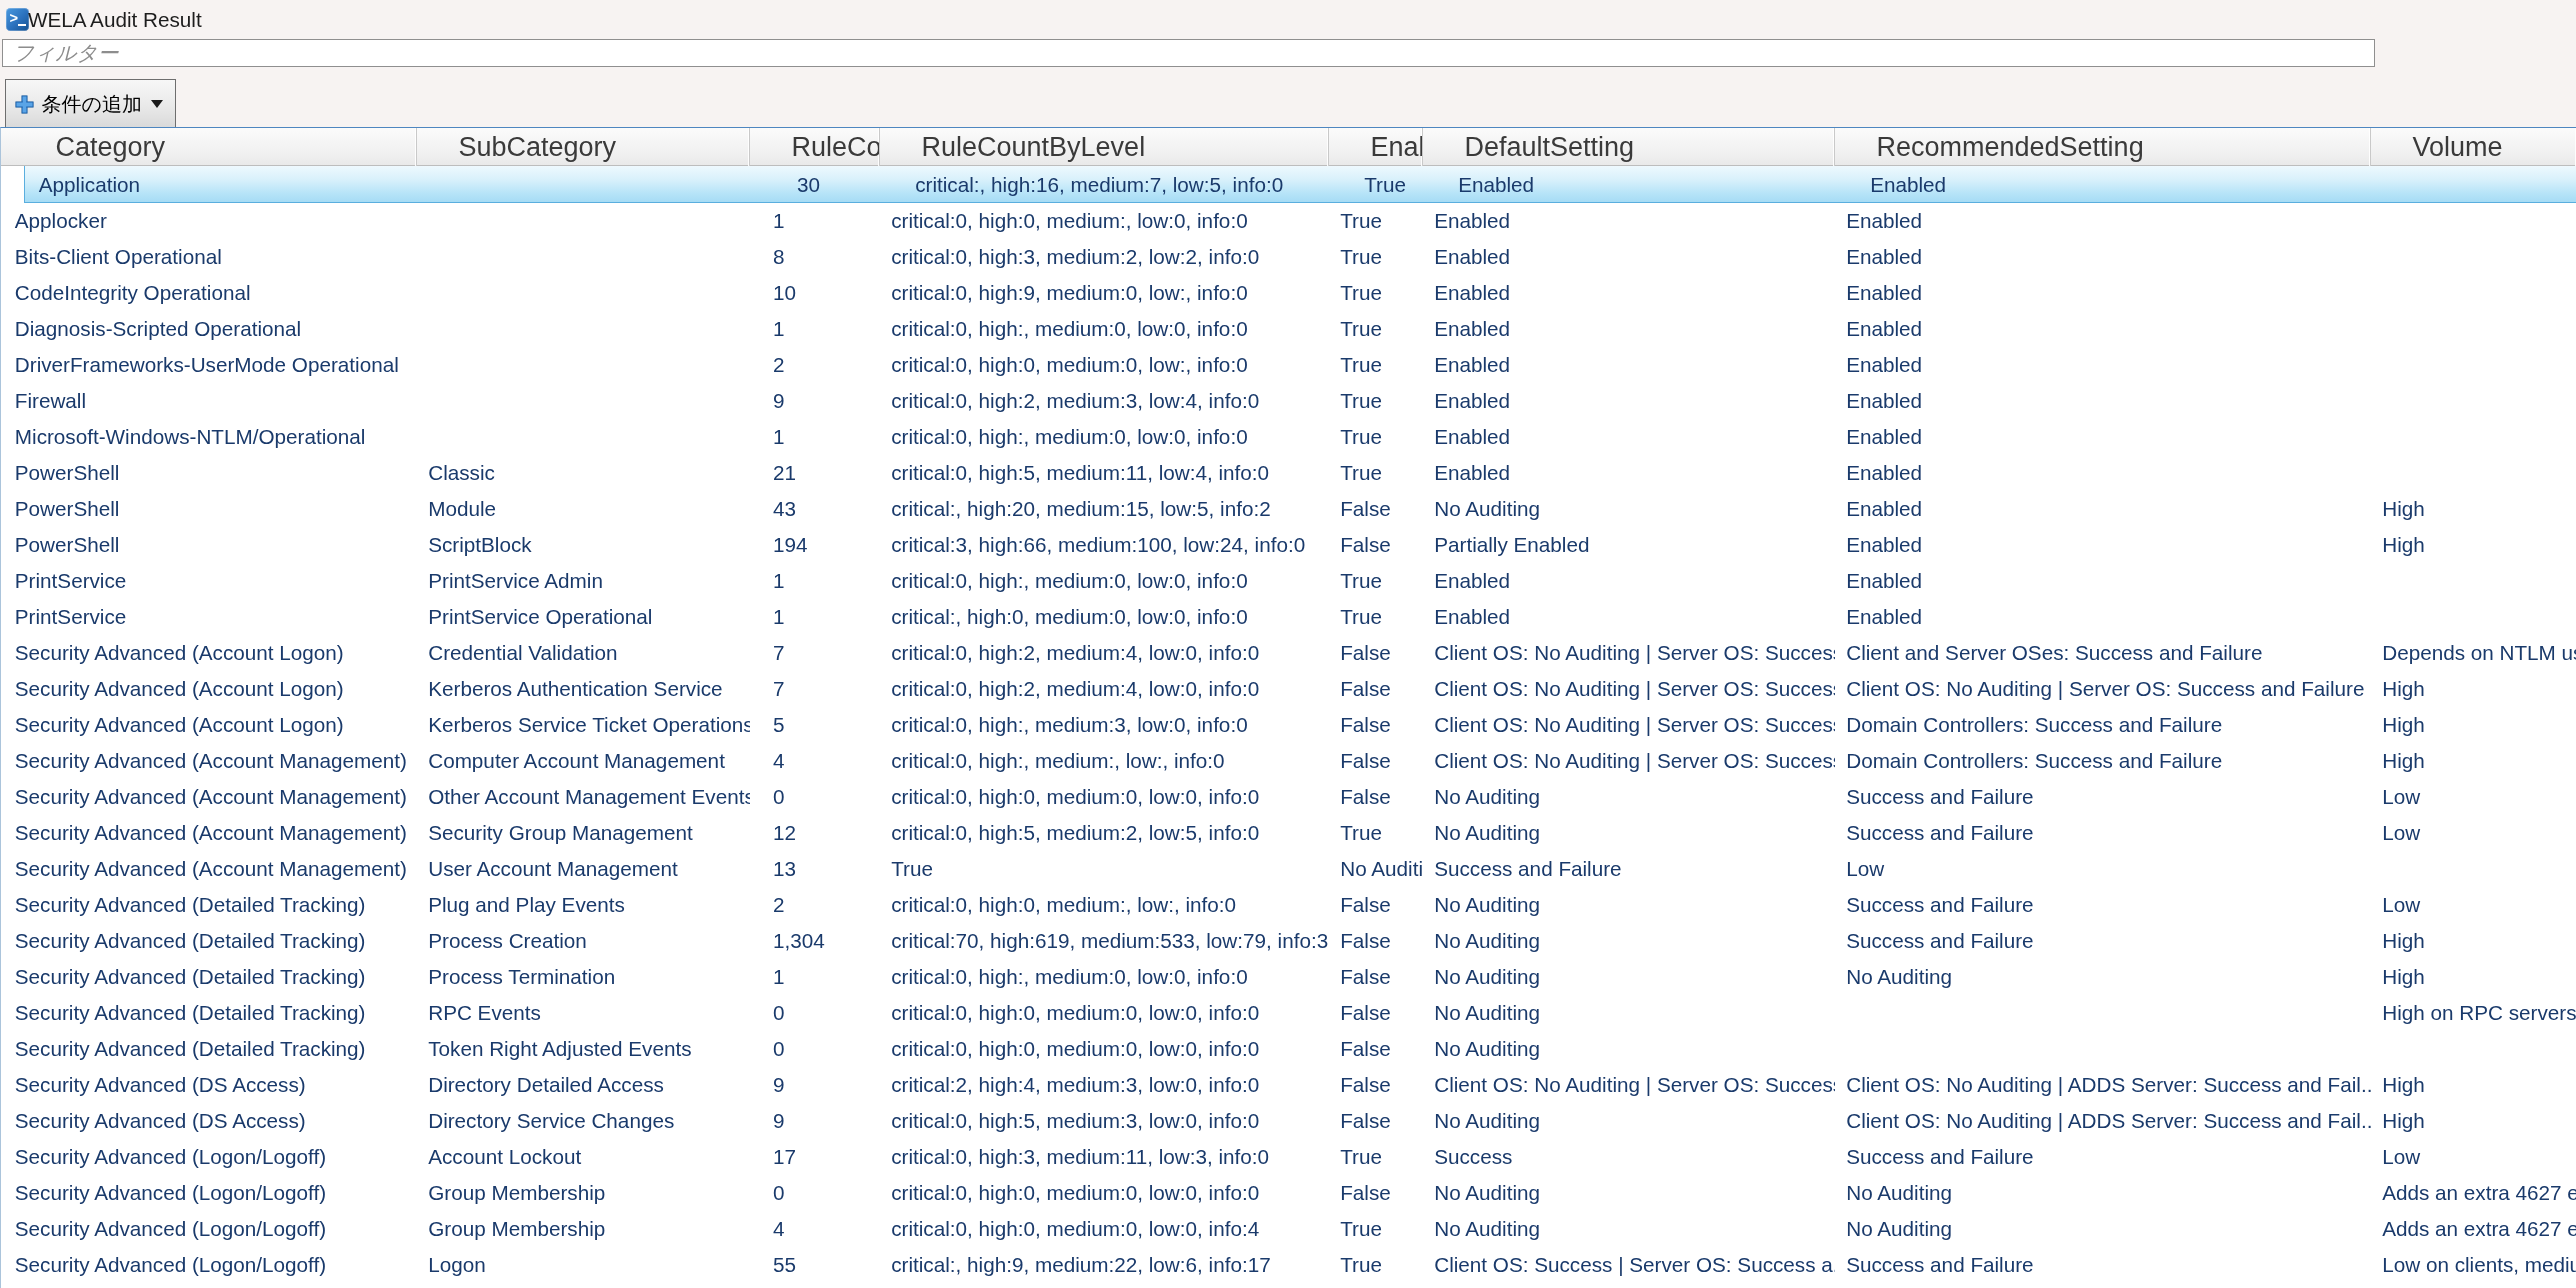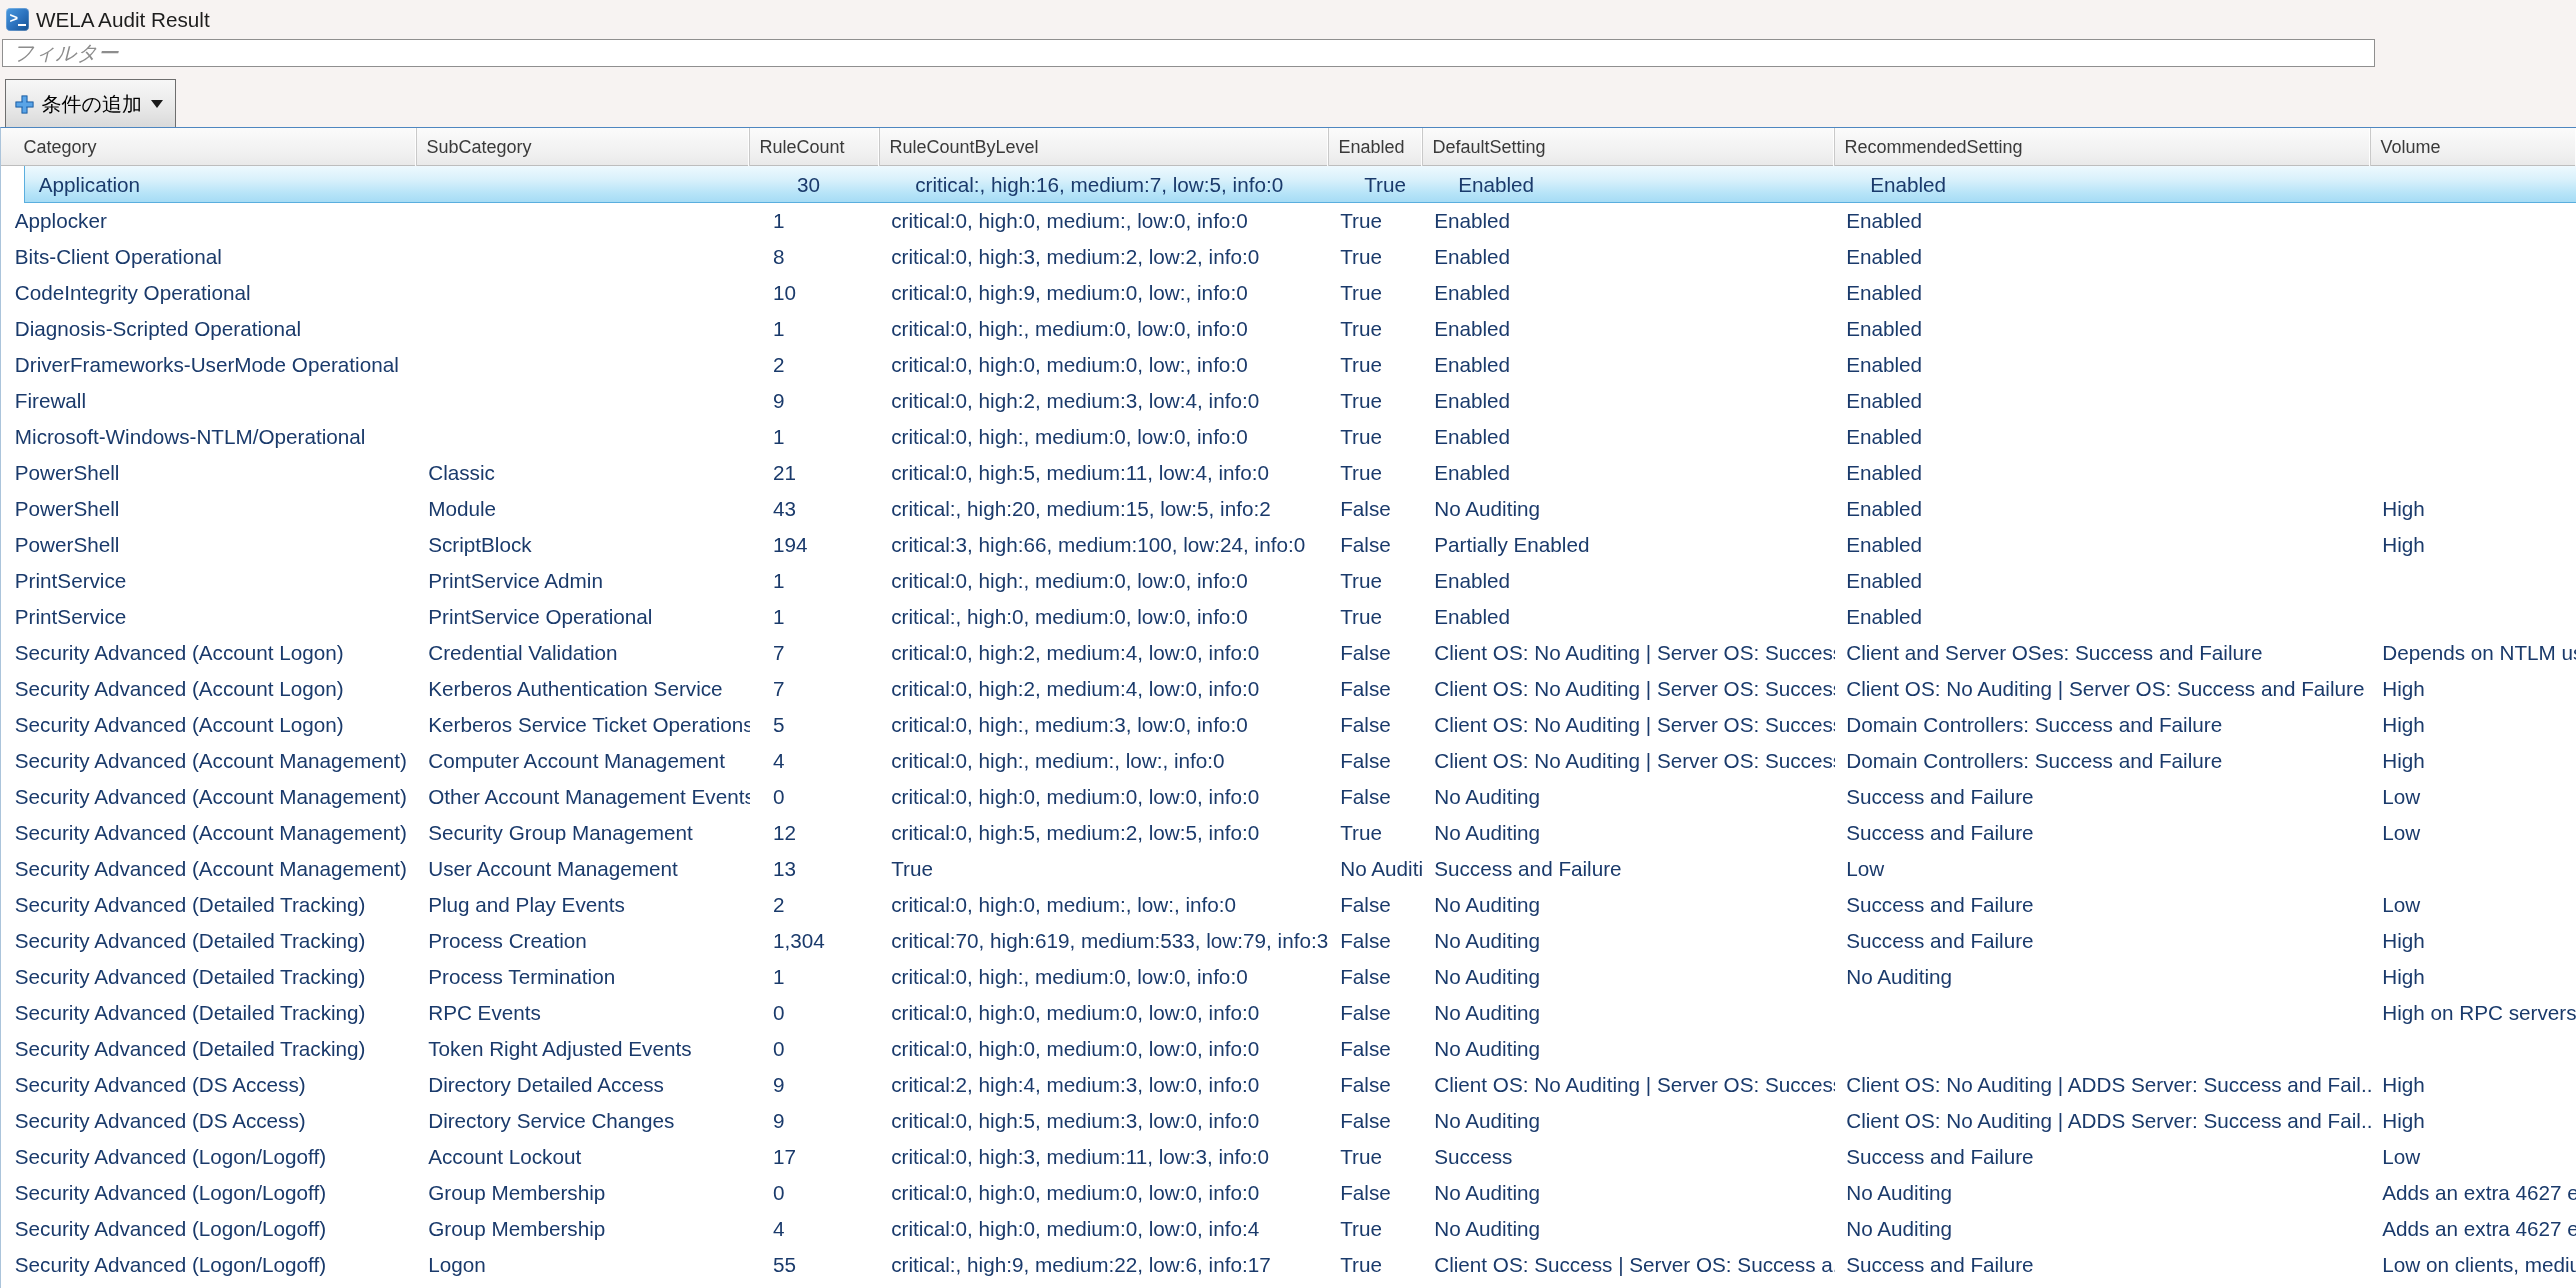--- a/index.html
+++ b/index.html
@@ -19,21 +19,21 @@
     border-radius:4.3px; box-shadow:inset 0 0 0 0.9px rgba(255,255,255,.25);
   }
   .app-icon .prompt {
     position:absolute; left:3.4px; top:1.7px; color:#fff;
     font-size:14.6px; font-weight:bold; line-height:19px;
   }
   .app-icon .cursorbar {
     position:absolute; right:3.4px; bottom:4.3px; width:7.7px; height:2.6px; background:#fff;
   }
   .title-text {
-    position:absolute; left:36px; top:0; height:38px; line-height:40px;
+    position:absolute; left:28px; top:0; height:38px; line-height:40px;
     font-size:20.7px; color:#1d1d1d; white-space:nowrap;
   }
 
   
   .filter-input {
     position:absolute; top:39px; left:1.7px; width:2373px; height:28px;
     border:0.9px solid #8f8f8f; background:#fff; outline:none;
     font-family:inherit; font-size:20.7px; color:#222; padding:0 10.3px;
   }
   .filter-input::placeholder { color:#8d8d8d; font-style:italic; opacity:1; }
@@ -60,23 +60,23 @@
     border-top:1.7px solid #4e86c0;
     border-left:0.9px solid #abc4db;
     --cols:416px 333px 130px 449px 94px 412px 536px minmax(206px,1fr);
   }
   .header-row {
     display:grid; grid-template-columns:var(--cols); height:38px;
     background:linear-gradient(180deg,#fbfbfb 0%,#f0f0f0 70%,#e9e9e9 100%);
     border-bottom:0.9px solid #bdbdbd;
   }
   .hcell {
-    height:38px; line-height:39px; font-size:18px; color:#3a3a3a;
+    height:38px; line-height:39px; font-size:27px; color:#3a3a3a;
     white-space:nowrap; overflow:hidden; padding-left:9.5px;
-    border-right:0.9px solid #c9c9c9; box-shadow:inset -0.9px 0 0 #ffffff;
+    border-right:0.9px solid #c9c9c9; box-shadow:inset -0.9px 0 0 #ffffff;margin-left:32px;
   }
   .hcell.c-category { padding-left:22.4px; }
 
   .rows { position:absolute; top:38px; left:0; right:0; bottom:0; overflow:hidden; }
   .row {
     display:grid; grid-template-columns:var(--cols); height:36px; background:#fff;
   }
   .cell {
     height:36px; line-height:37px; font-size:20.7px; color:#1a3a6b;
     white-space:nowrap; overflow:hidden; padding-left:11.2px;

